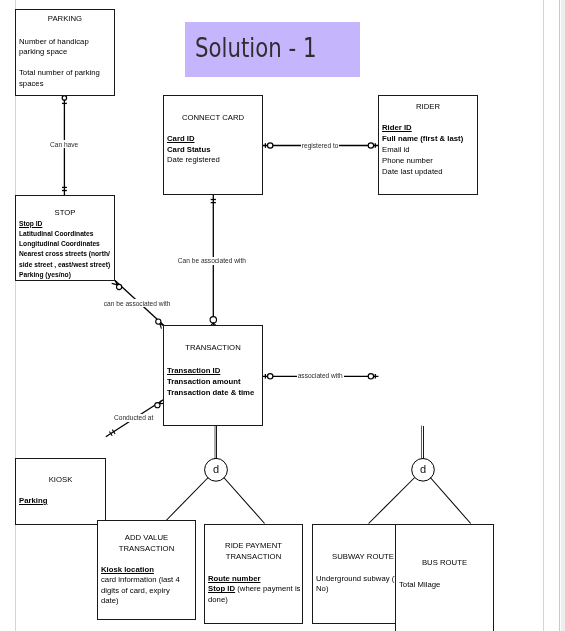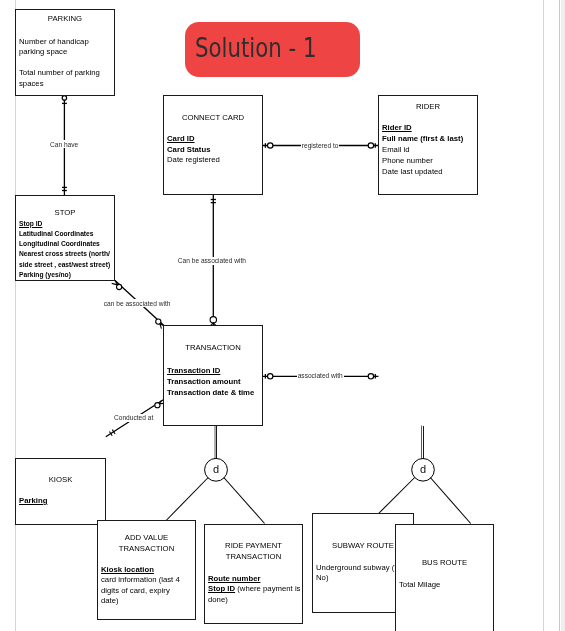--- a/index.html
+++ b/index.html
@@ -25,21 +25,21 @@
 </style>
 </head>
 <body>
 
 <div id="canvas">
   <div class="pageline" style="left:15.2px"></div>
   <div class="pageline" style="left:543.2px"></div>
   <div class="pageline" style="left:559.2px;background:#c9c9c9"></div>
   <div class="page-edge"></div>
 
-  <div class="title-box" style="left: 185px; top: 22px; width: 175px; height: 55px; background: #ef4444; border-radius: 14px;">
+  <div class="title-box" style="left: 185px; top: 22px; width: 175px; height: 55px; background: #c4b5fd;">
     <span class="title-text">Solution - 1</span>
   </div>
 
   <svg class="overlay" viewBox="0 0 565 631">
     <g fill="none" stroke="#000" stroke-width="1.3" stroke-linecap="butt">
 
       <g>
         <line x1="64.4" y1="96" x2="64.4" y2="195.2"></line>
         <circle cx="64.4" cy="97.9" r="2.2" fill="#fff" stroke-width="1.2"></circle>
         <line x1="62" y1="103.4" x2="66.9" y2="103.4"></line>
@@ -182,21 +182,21 @@
 
   <div class="entity" id="e-ridepay" style="left:204px;top:524px;width:99px;height:100px">
     <div class="ent-title" style="top:16px">RIDE PAYMENT
 TRANSACTION</div>
     <div class="attrs" style="top:49px;width:98px;transform:scaleX(0.975)">
         <div class="attr-row"><span class="pk">Route number</span></div>
         <div class="attr-row"><span class="pk">Stop ID</span> (where payment is<br>done)</div>
       </div>
   </div>
 
-  <div class="entity" id="e-subway" style="left:312px;top:513px;width:102px;height:100px">
+  <div class="entity" id="e-subway" style="left:312px;top:524px;width:102px;height:100px">
     <div class="ent-title" style="top:27px">SUBWAY ROUTE</div>
     <div class="attrs" style="top:49px;width:98px;transform:scaleX(0.975)">
         <div class="attr-row">Underground subway (Yes/<br>No)</div>
       </div>
   </div>
 
   <div class="entity" id="e-bus" style="left:395px;top:524px;width:99px;height:113px">
     <div class="ent-title" style="top:33px">BUS ROUTE</div>
     <div class="attrs" style="top:55px;width:98px;transform:scaleX(0.975)">
         <div class="attr-row">Total Milage</div>

